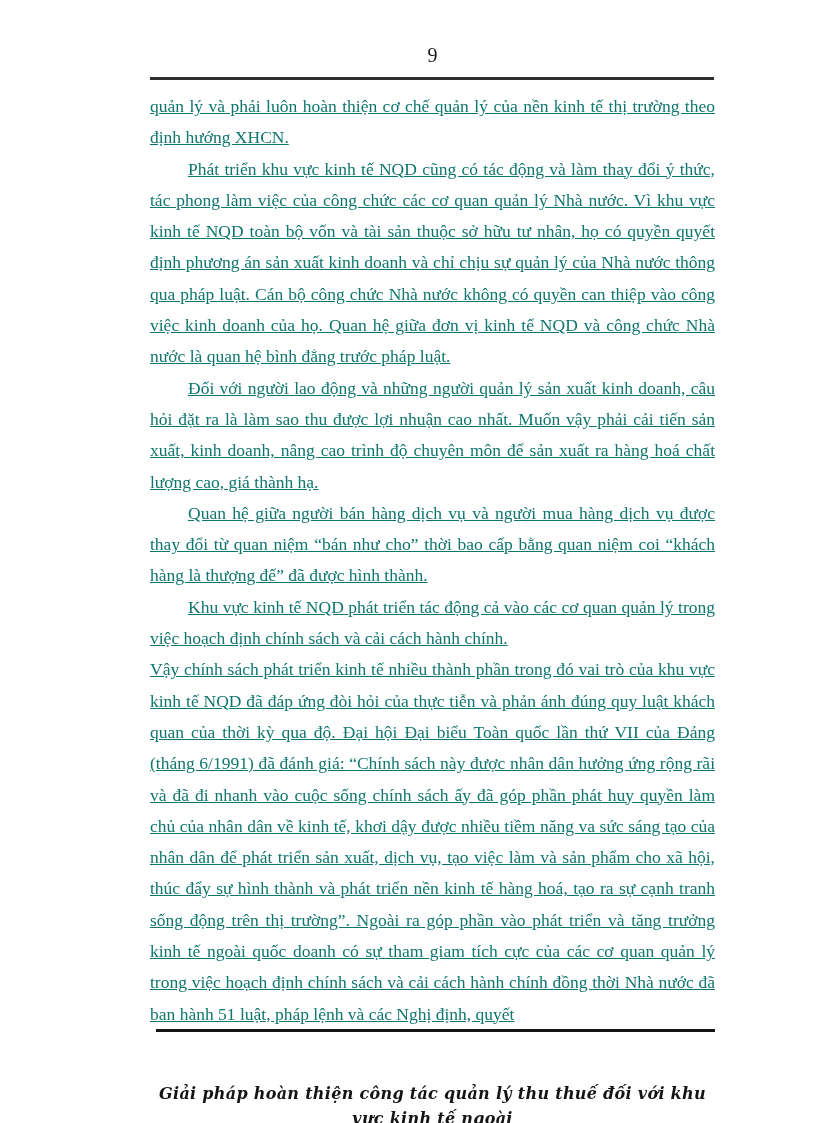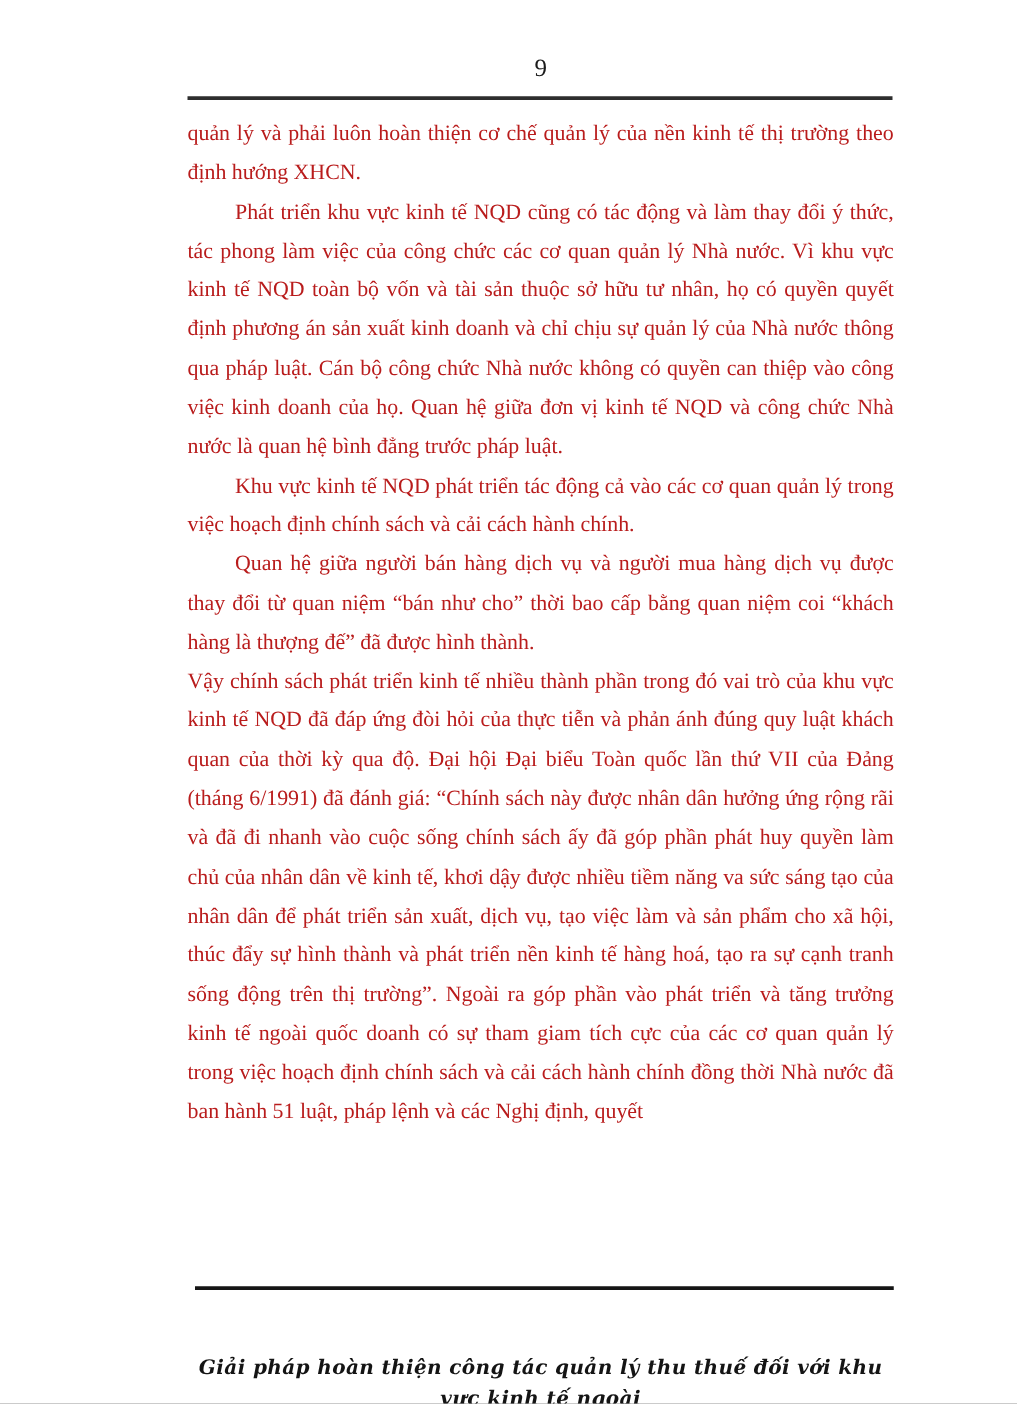--- a/index.html
+++ b/index.html
@@ -32,21 +32,22 @@
     background: #2e2e2e;
   }
   .body-text {
     position: absolute;
     top: 91px;
     left: 150px;
     width: 565px;
     font-size: 17.5px;
     line-height: 31.3px;
     text-align: justify;
-    color: #b91c1c;
+    color: #0f766e;
+    text-decoration: underline;
   }
   .body-text p { margin: 0; }
   .body-text p.indent { text-indent: 38px; }
   .footer-rule {
     position: absolute;
     top: 1029px;
     left: 156px;
     width: 559px;
     height: 3px;
     background: #151515;
@@ -72,22 +73,23 @@
 
 <div class="page">
 
   <div class="page-number">9</div>
 
   <div class="header-rule"></div>
 
   <div class="body-text">
     <p>quản lý và phải luôn hoàn thiện cơ chế quản lý của nền kinh tế thị trường theo định hướng XHCN.</p>
     <p class="indent">Phát triển khu vực kinh tế NQD cũng có tác động và làm thay đổi ý thức, tác phong làm việc của công chức các cơ quan quản lý Nhà nước. Vì khu vực kinh tế NQD toàn bộ vốn và tài sản thuộc sở hữu tư nhân, họ có quyền quyết định phương án sản xuất kinh doanh và chỉ chịu sự quản lý của Nhà nước thông qua pháp luật. Cán bộ công chức Nhà nước không có quyền can thiệp vào công việc kinh doanh của họ. Quan hệ giữa đơn vị kinh tế NQD và công chức Nhà nước là quan hệ bình đẳng trước pháp luật.</p>
+    <p class="indent">Đối với người lao động và những người quản lý sản xuất kinh doanh, câu hỏi đặt ra là làm sao thu được lợi nhuận cao nhất. Muốn vậy phải cải tiến sản xuất, kinh doanh, nâng cao trình độ chuyên môn để sản xuất ra hàng hoá chất lượng cao, giá thành hạ.</p>
+    <p class="indent">Quan hệ giữa người bán hàng dịch vụ và người mua hàng dịch vụ được thay đổi từ quan niệm “bán như cho” thời bao cấp bằng quan niệm coi “khách hàng là thượng đế” đã được hình thành.</p>
     <p class="indent">Khu vực kinh tế NQD phát triển tác động cả vào các cơ quan quản lý trong việc hoạch định chính sách và cải cách hành chính.</p>
-    <p class="indent">Quan hệ giữa người bán hàng dịch vụ và người mua hàng dịch vụ được thay đổi từ quan niệm “bán như cho” thời bao cấp bằng quan niệm coi “khách hàng là thượng đế” đã được hình thành.</p>
     <p>Vậy chính sách phát triển kinh tế nhiều thành phần trong đó vai trò của khu vực kinh tế NQD đã đáp ứng đòi hỏi của thực tiễn và phản ánh đúng quy luật khách quan của thời kỳ qua độ. Đại hội Đại biểu Toàn quốc lần thứ VII của Đảng (tháng 6/1991) đã đánh giá: “Chính sách này được nhân dân hưởng ứng rộng rãi và đã đi nhanh vào cuộc sống chính sách ấy đã góp phần phát huy quyền làm chủ của nhân dân về kinh tế, khơi dậy được nhiều tiềm năng va sức sáng tạo của nhân dân để phát triển sản xuất, dịch vụ, tạo việc làm và sản phẩm cho xã hội, thúc đẩy sự hình thành và phát triển nền kinh tế hàng hoá, tạo ra sự cạnh tranh sống động trên thị trường”. Ngoài ra góp phần vào phát triển và tăng trưởng kinh tế ngoài quốc doanh có sự tham giam tích cực của các cơ quan quản lý trong việc hoạch định chính sách và cải cách hành chính đồng thời Nhà nước đã ban hành 51 luật, pháp lệnh và các Nghị định, quyết</p>
   </div>
 
   <div class="footer-rule"></div>
 
   <div class="footer-title">
     <div>Giải pháp hoàn thiện công tác quản lý thu thuế đối với khu vực kinh tế ngoài</div>
     <div>cạnh doanh  ở nước ta hiện nay</div>
   </div>
 

